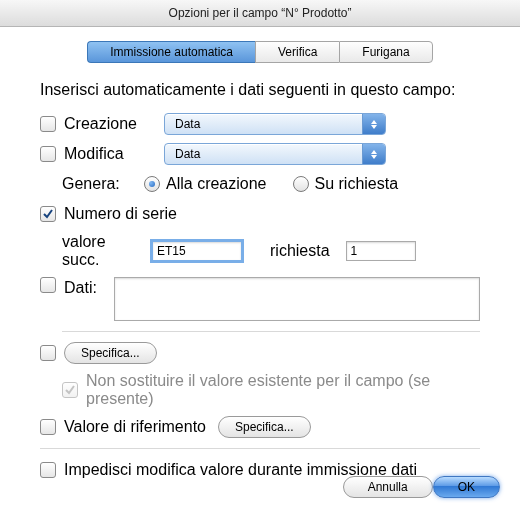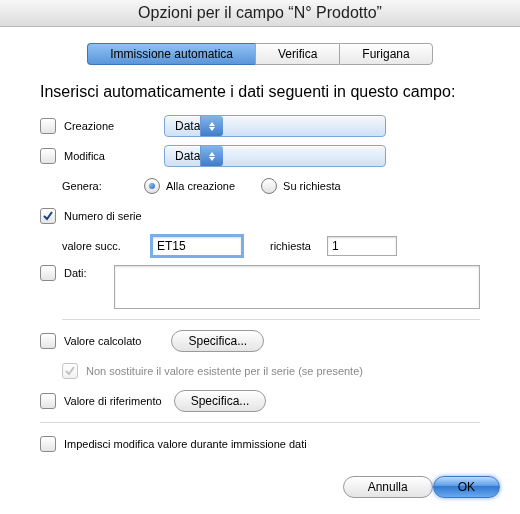--- a/index.html
+++ b/index.html
@@ -16,26 +16,25 @@
     background: #fff;
     box-sizing: border-box;
     position: relative;
   }
   .titlebar {
     height: 26px;
     background: linear-gradient(to bottom, #f7f7f7, #dcdcdc);
     border-bottom: 1px solid #b5b5b5;
     text-align: center;
     line-height: 26px;
-    font-size: 16px;
+    font-size: 12px;
     color: #222;
   }
   .body {
-    padding: 4px 12px 12px 12px;
-    margin-top: 12px;
+    padding: 14px 12px 12px 12px;
   }
 
   
   .tabbar {
     display: flex;
     justify-content: center;
     margin-bottom: 18px;
   }
   .tab {
     padding: 3px 22px;
@@ -80,35 +79,35 @@
     display: inline-flex;
     align-items: center;
     justify-content: center;
     flex: none;
   }
   .chk.disabled { opacity: 0.5; }
   .chk svg { display: none; }
   .chk.checked svg { display: block; }
 
   .lbl {
-    font-size: 11px;
+    font-size: 16px;
     margin-right: 10px;
   }
   .lbl.dim { color: #8a8a8a; }
 
   .col-left {
     width: 90px;
     display: inline-block;
   }
 
   
   .select {
     display: inline-flex;
     align-items: center;
-    justify-content: flex-start;
+    justify-content: space-between;
     width: 210px;
     height: 20px;
     padding: 0 0 0 10px;
     border: 1px solid #7aa6d8;
     border-radius: 4px;
     background: linear-gradient(to bottom, #f3f8fd, #cfe1f5);
     font-size: 12px;
     box-shadow: inset 0 1px 0 #fff;
   }
   .select .endcap {
@@ -298,33 +297,32 @@
         <span class="lbl" style="width:40px;padding-top:2px">Dati:</span>
         <div class="textarea"></div>
       </div>
 
       <hr class="divider">
 
       <div class="row">
         <span class="chk">
           
         </span>
-        <span class="lbl" style="margin-right:30px">Valore calcolato</span>
         <span class="btn">
             <span>Specifica...</span>
           </span>
       </div>
 
       <div class="row indent">
         <span class="chk checked disabled">
           <svg width="12" height="12" viewBox="0 0 12 12">
               <path d="M2 6 L5 9 L10 2" stroke="#888" stroke-width="2" fill="none"></path>
             </svg>
         </span>
-        <span class="lbl dim">Non sostituire il valore esistente per il serie (se presente)</span>
+        <span class="lbl dim">Non sostituire il valore esistente per il campo (se presente)</span>
       </div>
 
       <div class="row">
         <span class="chk">
           
         </span>
         <span class="lbl" style="margin-right:12px">Valore di riferimento</span>
         <span class="btn">
             <span>Specifica...</span>
           </span>

